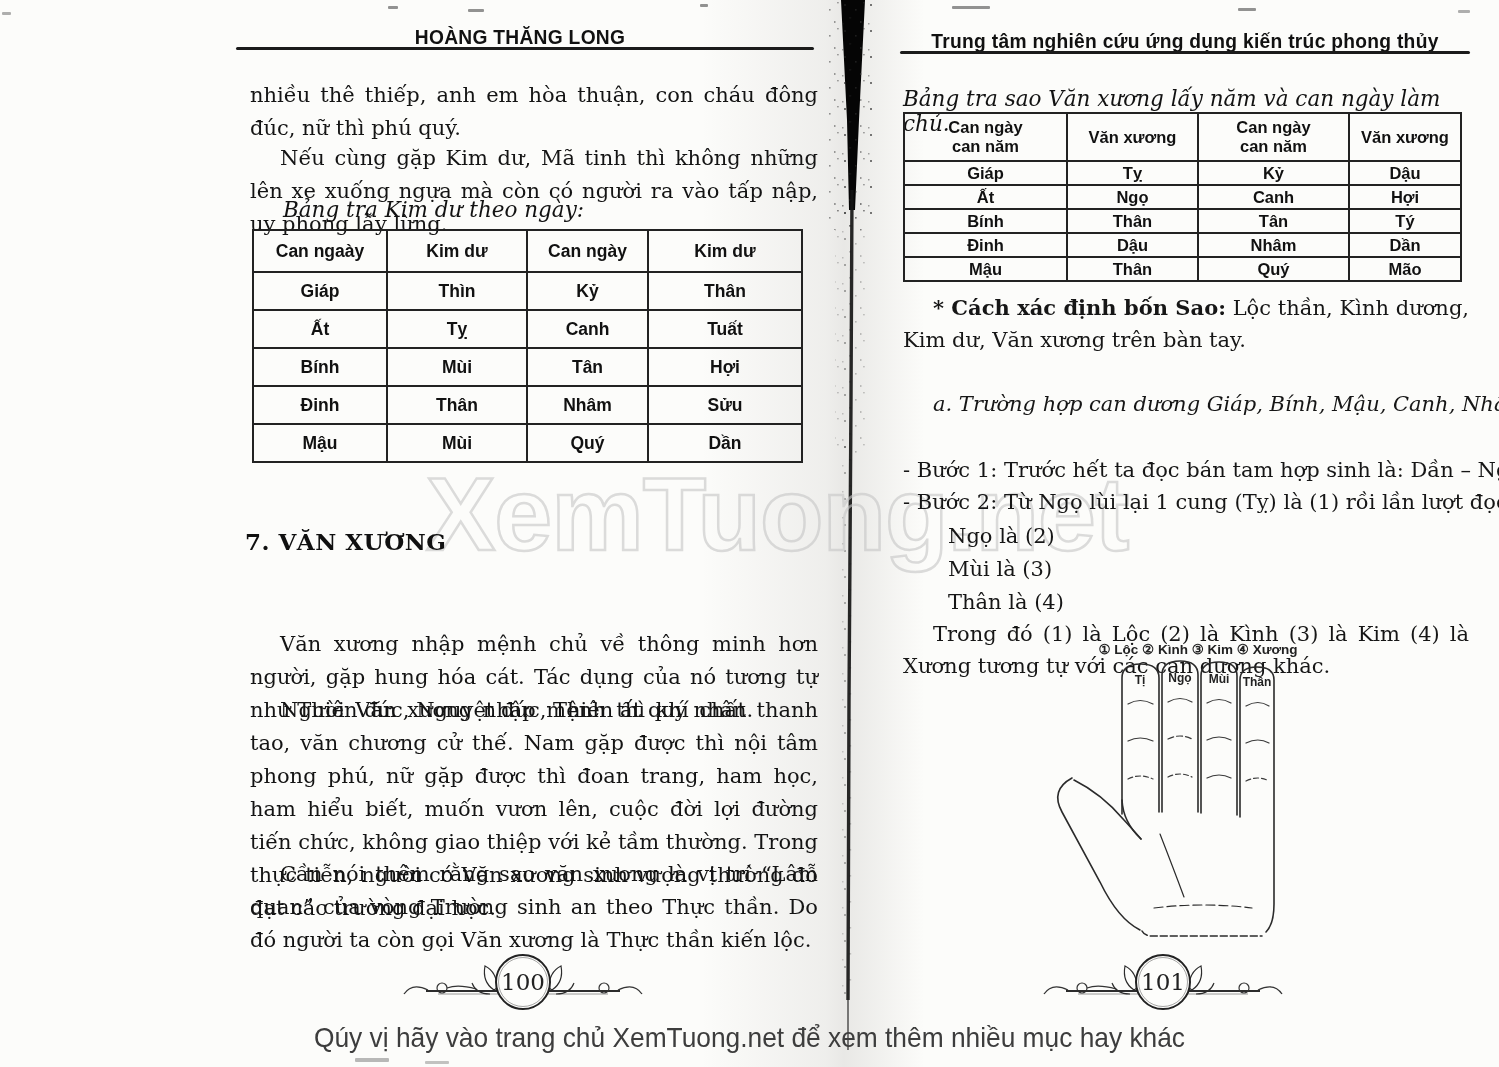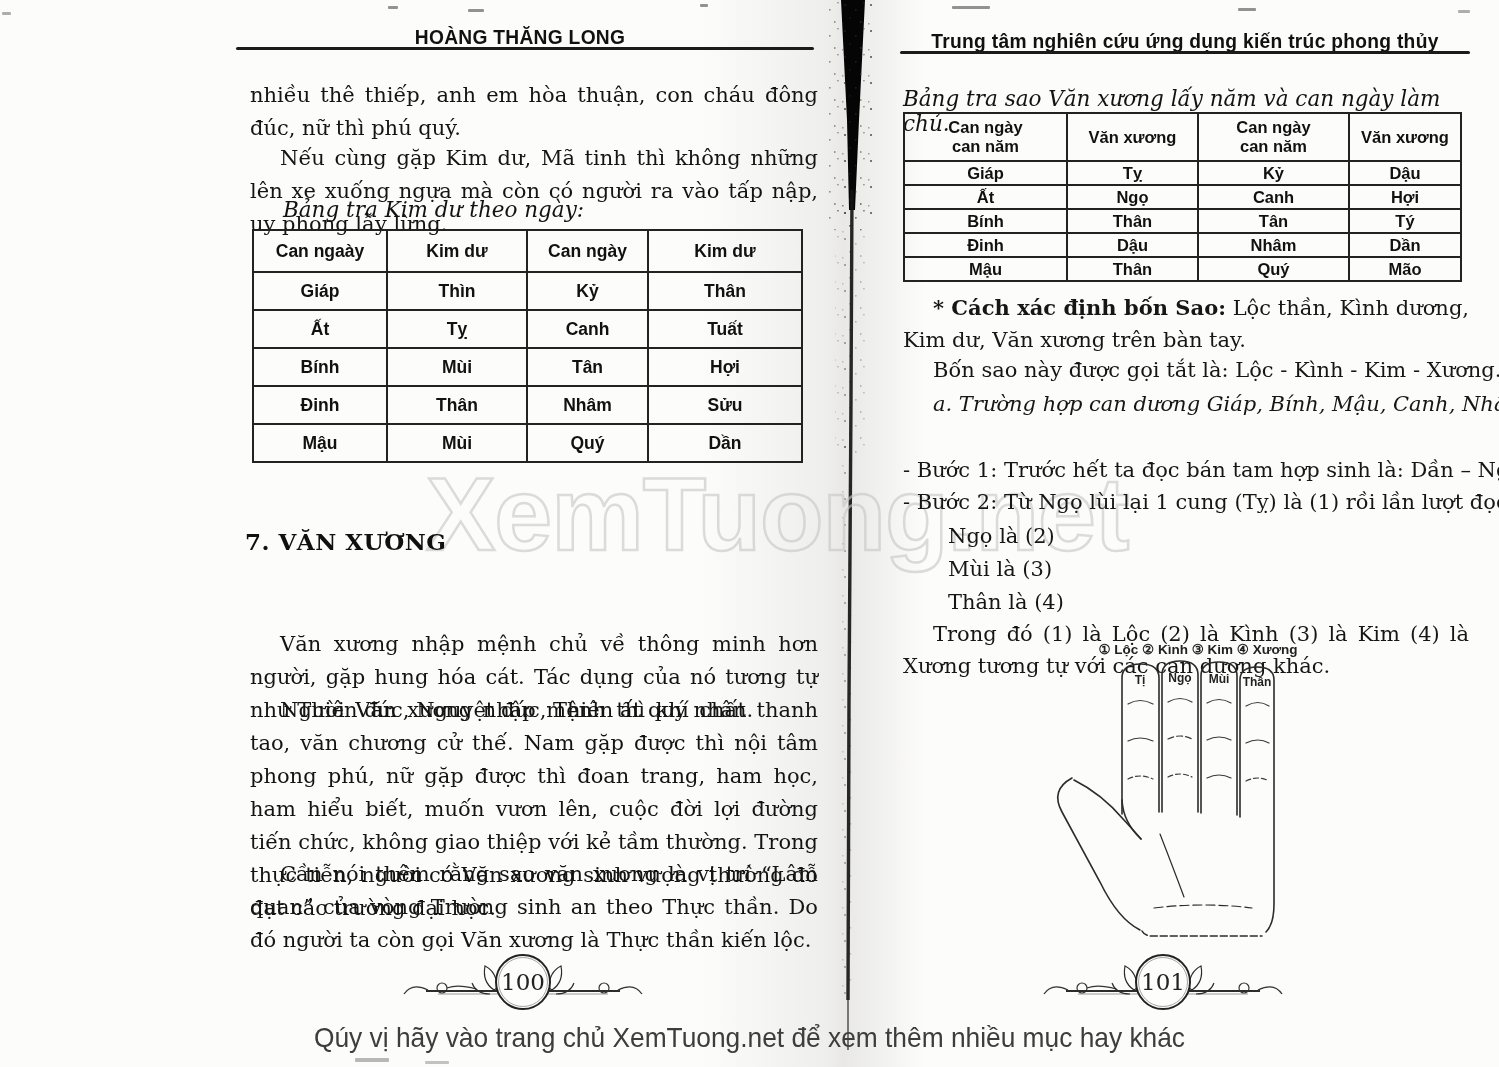--- a/index.html
+++ b/index.html
@@ -234,21 +234,20 @@
       <tr>
         <td>Mậu</td>
         <td>Thân</td>
         <td>Quý</td>
         <td>Mão</td>
       </tr>
     </tbody>
       </table>
 
     <p class="rp-para" style="top:292px;text-indent:30px"><b>* Cách xác định bốn Sao:</b><span> Lộc thần, Kình dương, Kim dư, Văn xương trên bàn tay.</span></p>
-    <div class="rp-line" style="top:358px;text-indent:30px">Bốn sao này được gọi tắt là: Lộc - Kình - Kim - Xương.</div>
     <div class="rp-line" style="top:392px;text-indent:30px;font-style:italic">a. Trường hợp can dương Giáp, Bính, Mậu, Canh, Nhâm.</div>
     <div class="rp-line" style="top:458px">- Bước 1: Trước hết ta đọc bán tam hợp sinh là: Dần – Ngọ</div>
     <div class="rp-line" style="top:490px">- Bước 2: Từ Ngọ lùi lại 1 cung  (Tỵ) là (1) rồi lần lượt đọc tiếp.</div>
     <div class="rp-list-item" style="top:524px">Ngọ là (2)</div>
     <div class="rp-list-item" style="top:557px">Mùi là (3)</div>
     <div class="rp-list-item" style="top:590px">Thân là (4)</div>
     <p class="rp-para" style="top:618px;text-indent:30px">Trong đó (1) là Lộc (2) là Kình (3) là Kim (4) là Xương tương tự với các can dương khác.</p>
 
     <div class="hand-wrap">
       <svg width="368" height="312" viewBox="0 0 368 312">

